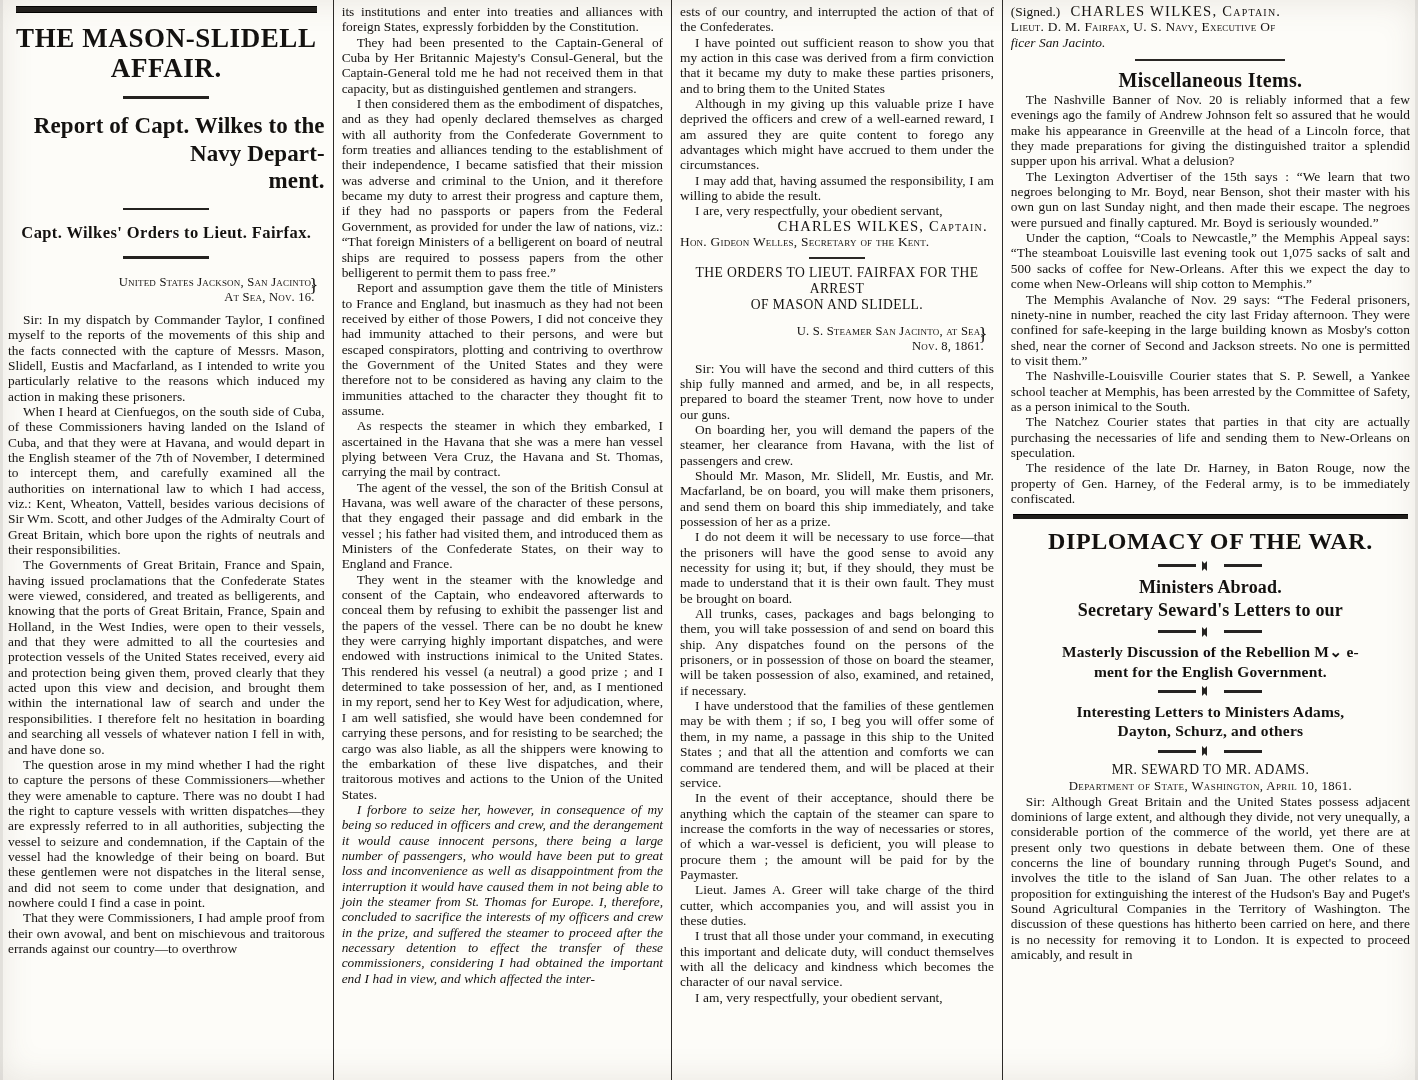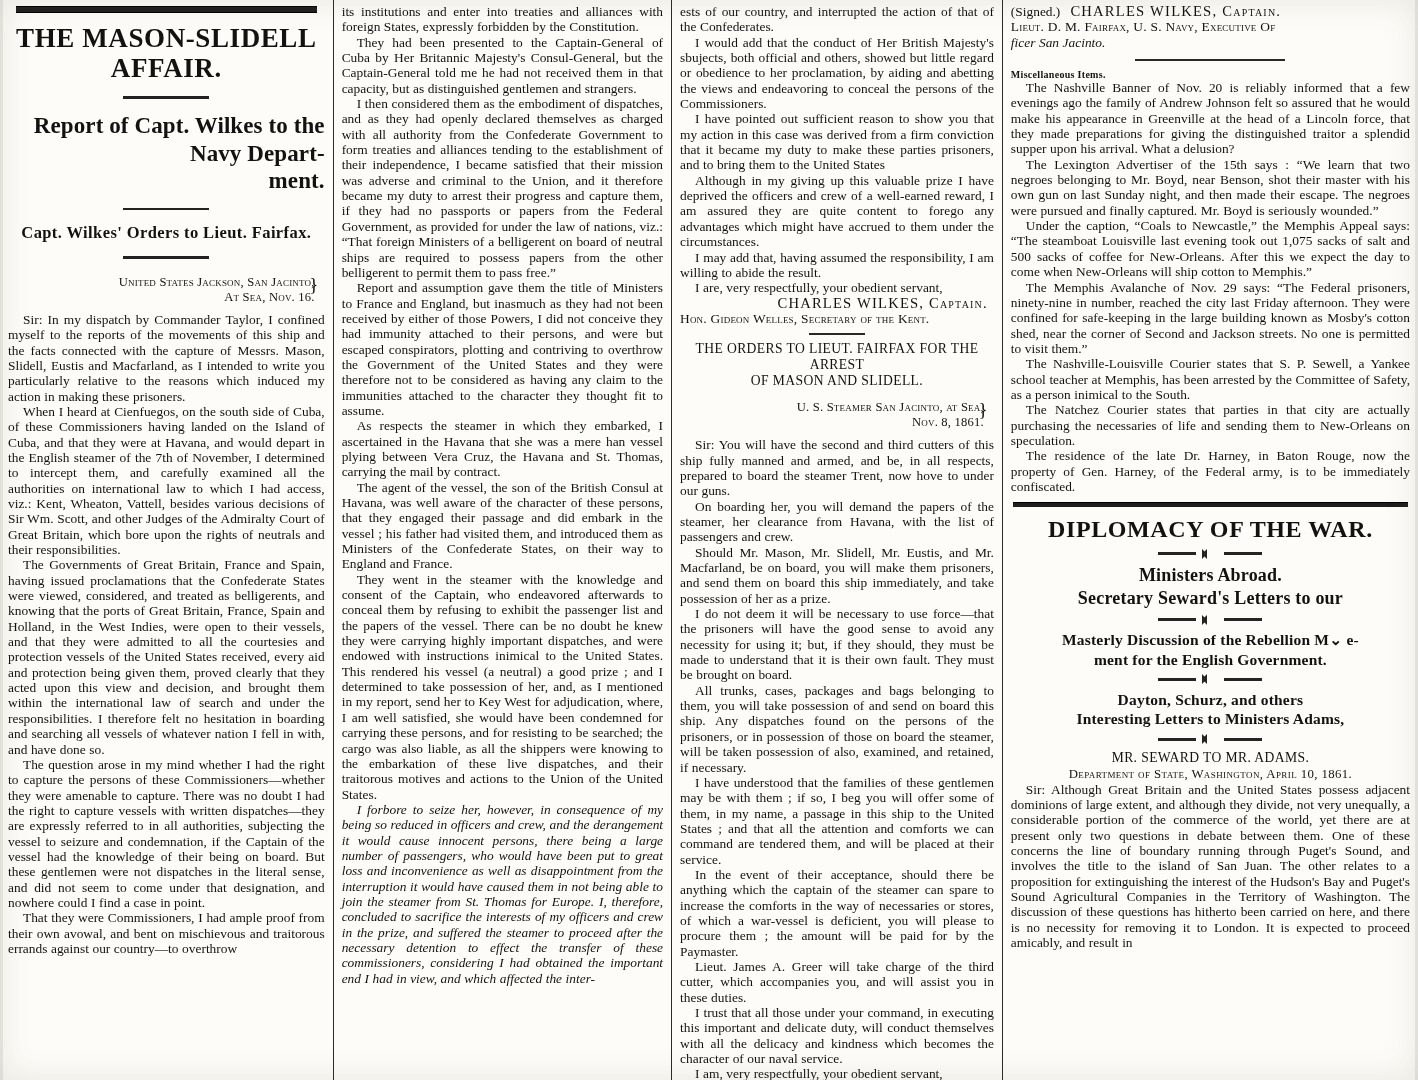--- a/index.html
+++ b/index.html
@@ -96,21 +96,21 @@
   .sig{
     text-align:right;font-size:13.4px;line-height:15.4px;
     margin:0;letter-spacing:.3px;padding-right:6px;
   }
   .sig-name{font-variant:small-caps;font-weight:normal;letter-spacing:1.2px;font-size:14.6px;}
   .subhead-caps{
     text-align:center;font-variant:small-caps;font-size:13.6px;
     letter-spacing:.4px;line-height:16px;margin:0;
   }
   .blockhead{
-    font-weight:bold;font-size:10px;
+    text-align:center;font-weight:bold;font-size:20px;
     margin:0;letter-spacing:.3px;
   }
   .boxtop{
     height:4px;background:#201e1c;margin:8px 2px 9px 2px;
     border-top:1px solid #000;
   }
 
   
   #grain{
     position:absolute;inset:0;pointer-events:none;
@@ -167,21 +167,20 @@
       <p class="bt">I then considered them as the embodiment of dispatches, and as they had openly declared themselves as charged with all authority from the Confederate Government to form treaties and alliances tending to the establishment of their independence, I became satisfied that their mission was adverse and criminal to the Union, and it therefore became my duty to arrest their progress and capture them, if they had no passports or papers from the Federal Government, as provided for under the law of nations, viz.: “That foreign Ministers of a belligerent on board of neutral ships are required to possess papers from the other belligerent to permit them to pass free.”</p>
       <p class="bt">Report and assumption gave them the title of Ministers to France and England, but inasmuch as they had not been received by either of those Powers, I did not conceive they had immunity attached to their persons, and were but escaped conspirators, plotting and contriving to overthrow the Government of the United States and they were therefore not to be considered as having any claim to the immunities attached to the character they thought fit to assume.</p>
       <p class="bt">As respects the steamer in which they embarked, I ascertained in the Havana that she was a mere han vessel plying between Vera Cruz, the Havana and St. Thomas, carrying the mail by contract.</p>
       <p class="bt">The agent of the vessel, the son of the British Consul at Havana, was well aware of the character of these persons, that they engaged their passage and did embark in the vessel ; his father had visited them, and introduced them as Ministers of the Confederate States, on their way to England and France.</p>
       <p class="bt">They went in the steamer with the knowledge and consent of the Captain, who endeavored afterwards to conceal them by refusing to exhibit the passenger list and the papers of the vessel. There can be no doubt he knew they were carrying highly important dispatches, and were endowed with instructions inimical to the United States. This rendered his vessel (a neutral) a good prize ; and I determined to take possession of her, and, as I mentioned in my report, send her to Key West for adjudication, where, I am well satisfied, she would have been condemned for carrying these persons, and for resisting to be searched; the cargo was also liable, as all the shippers were knowing to the embarkation of these live dispatches, and their traitorous motives and actions to the Union of the United States.</p>
       <p class="bt it">I forbore to seize her, however, in consequence of my being so reduced in officers and crew, and the derangement it would cause innocent persons, there being a large number of passengers, who would have been put to great loss and inconvenience as well as disappointment from the interruption it would have caused them in not being able to join the steamer from St. Thomas for Europe. I, therefore, concluded to sacrifice the interests of my officers and crew in the prize, and suffered the steamer to proceed after the necessary detention to effect the transfer of these commissioners, considering I had obtained the important end I had in view, and which affected the inter-</p>
     </div>
 
     <div class="col c3">
       <p class="bt cont">ests of our country, and interrupted the action of that of the Confederates.</p>
-      <p class="bt">I would add that the conduct of Her British Majesty's sbujects, both official and others, showed but little regard or obedience to her proclamation, by aiding and abetting the views and endeavoring to conceal the persons of the Commissioners.</p>
       <p class="bt">I have pointed out sufficient reason to show you that my action in this case was derived from a firm conviction that it became my duty to make these parties prisoners, and to bring them to the United States</p>
       <p class="bt">Although in my giving up this valuable prize I have deprived the officers and crew of a well-earned reward, I am assured they are quite content to forego any advantages which might have accrued to them under the circumstances.</p>
       <p class="bt">I may add that, having assumed the responsibility, I am willing to abide the result.</p>
       <p class="bt">I are, very respectfully, your obedient servant,</p>
       <p class="sig sig-name">CHARLES WILKES, Captain.</p>
       <p class="bt noind sc">Hon. Gideon Welles, Secretary of the Kent.</p>
 
       <div class="rule-tiny"></div>
 
       <p class="subhead-caps">THE ORDERS TO LIEUT. FAIRFAX FOR THE ARREST</p>
@@ -227,22 +226,22 @@
       <div class="boxtop"></div>
 
       <h2 class="hl-1" style="font-size:24px;">DIPLOMACY OF THE WAR.</h2>
       <div class="rule-dia"></div>
       <h3 class="hl-4" style="font-size:18px;">Ministers Abroad.</h3>
       <h3 class="hl-4" style="font-size:18px;">Secretary Seward's Letters to our</h3>
       <div class="rule-dia"></div>
       <h3 class="hl-4" style="font-size:15.5px;">Masterly Discussion of the Rebellion M⌄ e-</h3>
       <h3 class="hl-4" style="font-size:15.5px;">ment for the English Government.</h3>
       <div class="rule-dia"></div>
+      <h3 class="hl-4" style="font-size:15.5px;">Interesting Letters to Ministers Adams,</h3>
       <h3 class="hl-4" style="font-size:15.5px;">Dayton, Schurz, and others</h3>
-      <h3 class="hl-4" style="font-size:15.5px;">Interesting Letters to Ministers Adams,</h3>
       <div class="rule-dia"></div>
 
       <p class="subhead-caps">MR. SEWARD TO MR. ADAMS.</p>
       <p class="subhead-caps" style="font-size:12.8px;">Department of State, Washington, April 10, 1861.</p>
       <p class="bt">Sir: Although Great Britain and the United States possess adjacent dominions of large extent, and although they divide, not very unequally, a considerable portion of the commerce of the world, yet there are at present only two questions in debate between them. One of these concerns the line of boundary running through Puget's Sound, and involves the title to the island of San Juan. The other relates to a proposition for extinguishing the interest of the Hudson's Bay and Puget's Sound Agricultural Companies in the Territory of Washington. The discussion of these questions has hitherto been carried on here, and there is no necessity for removing it to London. It is expected to proceed amicably, and result in</p>
     </div>
 
   </div>
 
   <div id="grain"></div>

